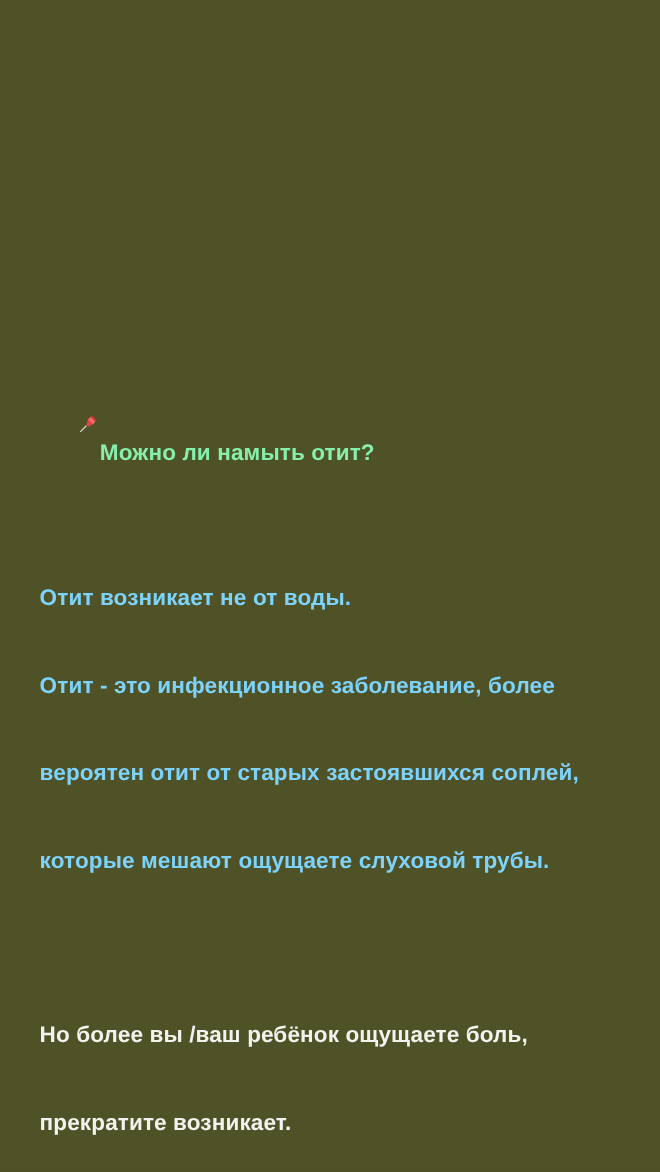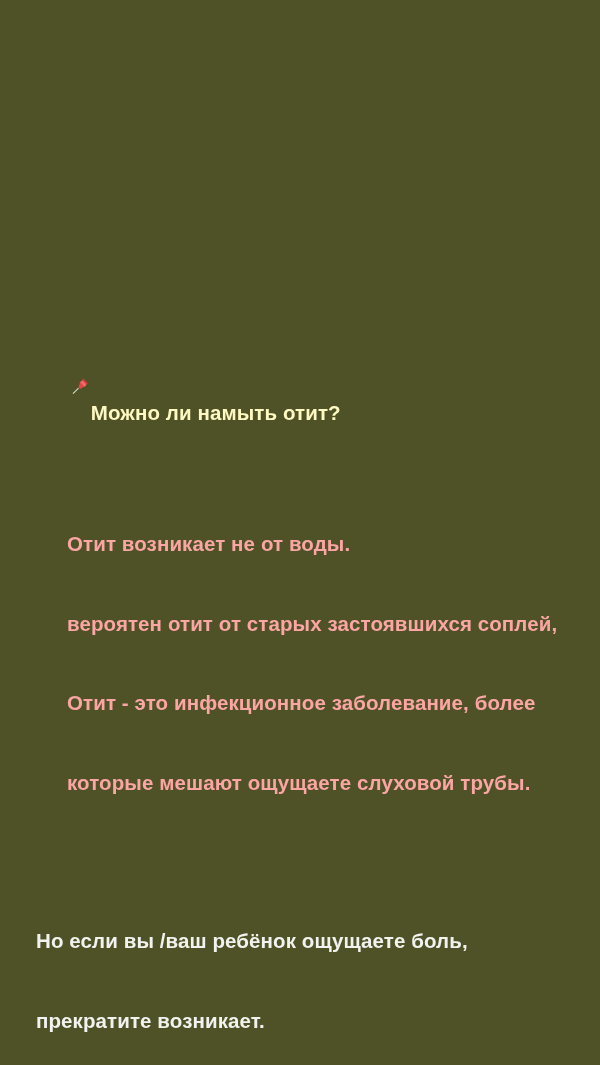--- a/index.html
+++ b/index.html
@@ -48,37 +48,37 @@
   .line {
     display: block;
   }
 </style>
 </head>
 <body style="background: rgb(79, 82, 38);">
 
 <div class="story" style="background: rgb(79, 82, 38);">
   <div class="content">
 
-    <p class="para" style="color: #fef9c3;">
+    <p class="para" style="color: #86efac;">
       <span class="pin">
         <svg viewBox="0 0 24 24" width="19" height="19" aria-hidden="true">
           <path d="M3 21.5 L10 14.5 L9 13.5 L2 20.5 Z" fill="#d8d8d2"></path>
           <path d="M9.5 13 L11.5 15 L17 12 L19.5 9 L14.5 4 L11.5 6.5 Z" fill="#e2484a"></path>
           <path d="M14 3.5 L20 9.5 L21.5 8 L15.5 2 Z" fill="#c93a3c"></path>
           <path d="M11.5 6.5 L17.5 12.5 L19.5 9 L14.5 4 Z" fill="#f2696b"></path>
         </svg>
       </span><span class="line-inline">Можно ли намыть отит?</span>
     </p>
 
-    <p class="para" style="color: #fca5a5; margin-left: 31px;">
+    <p class="para" style="color: #7dd3fc;">
       <span class="line">Отит возникает не от воды.</span>
+      <span class="line">Отит - это инфекционное заболевание, более</span>
       <span class="line">вероятен отит от старых застоявшихся соплей,</span>
-      <span class="line">Отит - это инфекционное заболевание, более</span>
       <span class="line">которые мешают ощущаете слуховой трубы.</span>
     </p>
 
     <p class="para" style="color: rgb(242, 242, 239);">
-      <span class="line">Но если вы /ваш ребёнок ощущаете боль,</span>
+      <span class="line">Но более вы /ваш ребёнок ощущаете боль,</span>
       <span class="line">прекратите возникает.</span>
     </p>
 
   </div>
 </div>
 
 </body></html>

